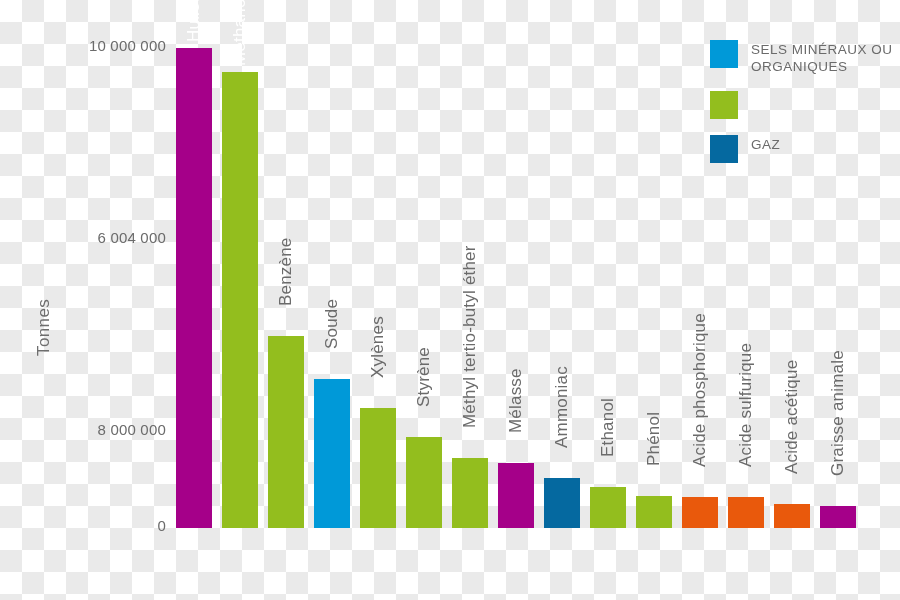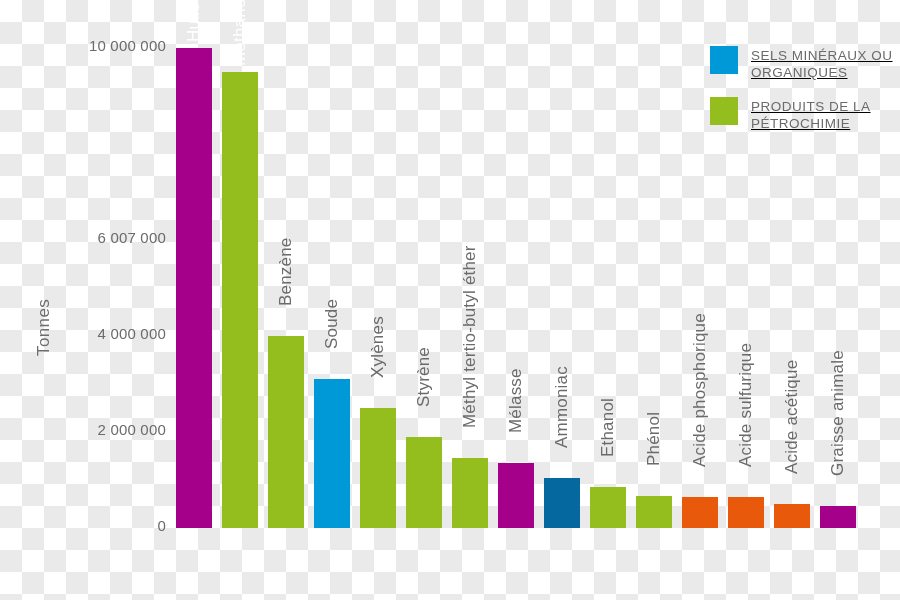--- a/index.html
+++ b/index.html
@@ -96,23 +96,22 @@
     color: #ffffff;
   }
   .bar-label.outside {
     color: #6b6b6b;
   }
 
   
   #legend {
     position: absolute;
     left: 710px;
-    top: 46px;
+    top: 40px;
     width: 185px;
-    text-decoration: underline;
   }
   .legend-row {
     display: flex;
     align-items: flex-start;
     margin-bottom: 16px;
   }
   .legend-swatch {
     width: 28px;
     height: 28px;
     flex: 0 0 28px;
@@ -130,23 +129,22 @@
 <body>
 
 <div id="checker"></div>
 
 <div id="chart-root">
 
   <div class="axis-title">Tonnes</div>
 
   <div id="ytick-wrap">
       <div class="ytick" style="top: 37px;">10 000 000</div>
-      <div class="ytick" style="top: 229px;">6 007 000</div>
-      <div class="ytick" style="top: 325px;">4 000 000</div>
-      <div class="ytick" style="top: 421px;">2 000 000</div>
+      <div class="ytick" style="top: 229px;">6 004 000</div>
+      <div class="ytick" style="top: 421px;">8 000 000</div>
       <div class="ytick" style="top: 517px;">0</div>
     </div>
 
   <div id="plot">
       <div class="bar-slot" style="left: 4px; height: 480px;">
         <div class="bar" style="height: 480px; background: rgb(165, 0, 137);"></div>
         <div class="bar-label inside" style="bottom: 466px; transform: rotate(-90deg) translate(0px, -50%);">Huiles végétales</div>
       </div>
       <div class="bar-slot" style="left: 50px; height: 456px;">
         <div class="bar" style="height: 456px; background: rgb(147, 190, 30);"></div>
@@ -206,17 +204,20 @@
       </div>
     </div>
 
   <div id="legend">
       <div class="legend-row">
         <span class="legend-swatch" style="background: rgb(0, 153, 216);"></span>
         <span class="legend-text">SELS MINÉRAUX OU ORGANIQUES</span>
       </div>
       <div class="legend-row">
         <span class="legend-swatch" style="background: rgb(147, 190, 30);"></span>
-        <span class="legend-text">PRODUITS DE LA PÉTROCHIMIE</span>
+      </div>
+      <div class="legend-row">
+        <span class="legend-swatch" style="background: rgb(5, 105, 160);"></span>
+        <span class="legend-text">GAZ</span>
       </div>
     </div>
 
 </div>
 
 </body></html>

